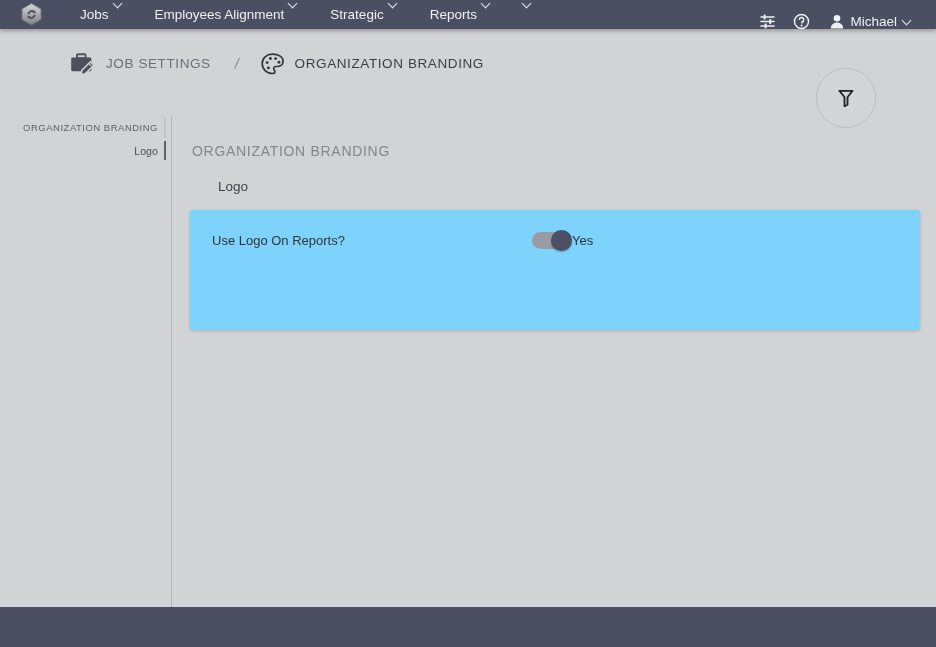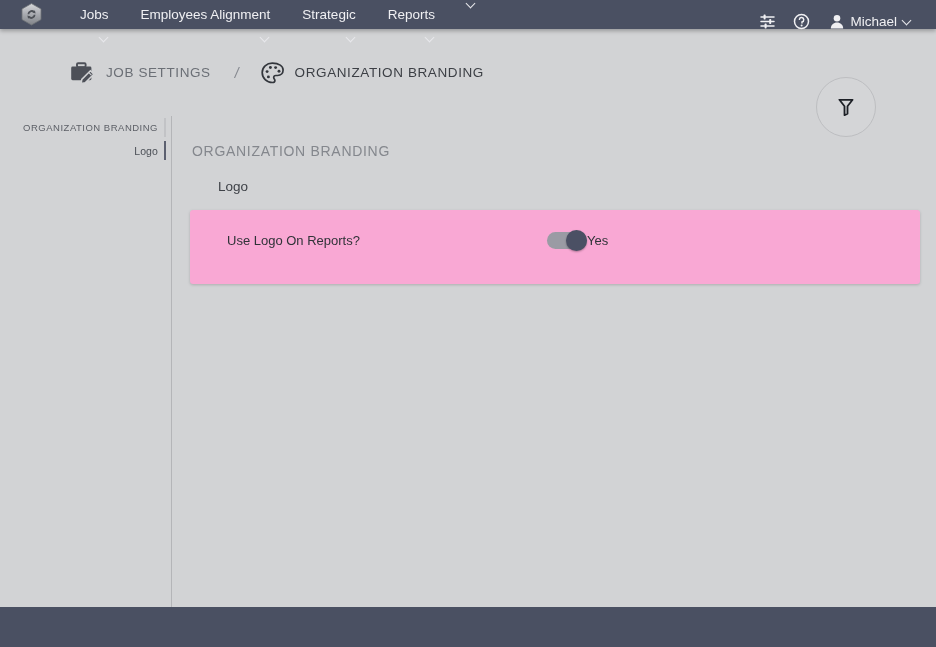--- a/index.html
+++ b/index.html
@@ -41,30 +41,29 @@
 
   .navmenu {
     display: flex;
     align-items: center;
     margin-left: 18px;
     height: 29px;
   }
 
   .navitem {
     display: flex;
-    align-items: flex-end;
+    align-items: flex-start;
     gap: 5px;
     color: #f0f0f3;
     font-size: 13.5px;
     padding: 0 16px;
     height: 29px;
     cursor: pointer;
     white-space: nowrap;
     line-height: 29px;
-    flex-direction: column;
   }
 
   .caret {
     display: inline-block;
     width: 9px;
     height: 9px;
     position: relative;
     top: -1px;
   }
   .caret::after {
@@ -103,21 +102,21 @@
     color: #f0f0f3;
     font-size: 13.5px;
     padding: 0 8px 0 10px;
     height: 29px;
     cursor: pointer;
   }
 
   
   #crumb-bar {
     position: absolute;
-    top: 29px; left: 0;
+    top: 20px; left: 0;
     width: 904px;
     height: 87px;
     display: flex;
     align-items: center;
   }
 
   #breadcrumb {
     display: flex;
     align-items: center;
     margin-left: 70px;
@@ -227,27 +226,27 @@
     font-size: 13.5px;
     color: #3f4248;
     margin-top: 20px;
     margin-left: 28px;
   }
 
   #settings-card {
     margin-top: 16px;
     margin-left: 0px;
     width: 730px;
-    height: 74px;
-    background: #f9a8d4;
+    height: 120px;
+    background: #7dd3fc;
     border-radius: 3px;
     box-shadow: 0 1px 3px rgba(0,0,0,0.18);
     display: flex;
     align-items: flex-start;
-    padding: 22px 0 0 16px;
+    padding: 22px 0 0 1px;
   }
 
   .setting-row {
     display: flex;
     align-items: center;
     width: 100%;
     padding: 0 20px 0 21px;
   }
 
   .setting-label {

